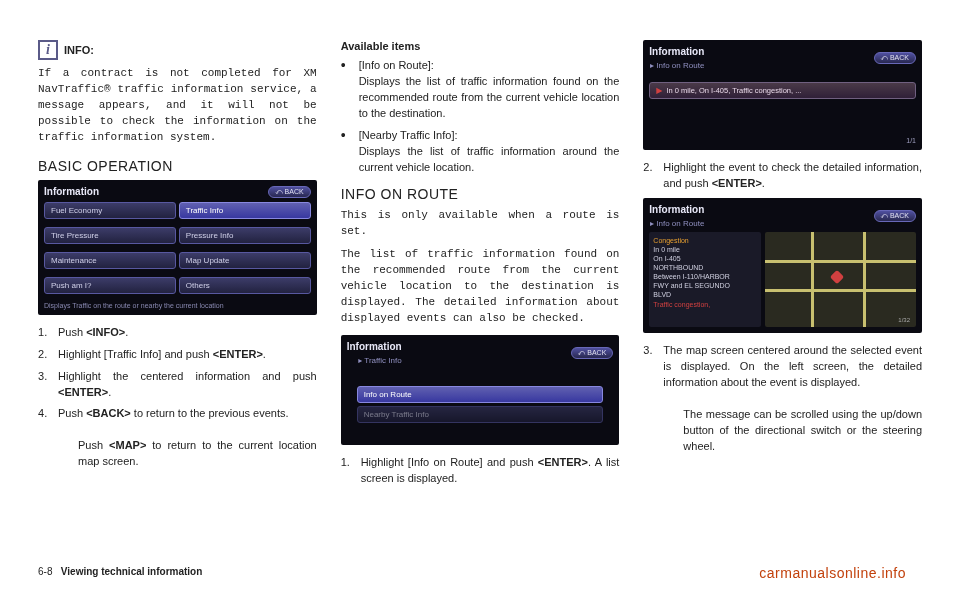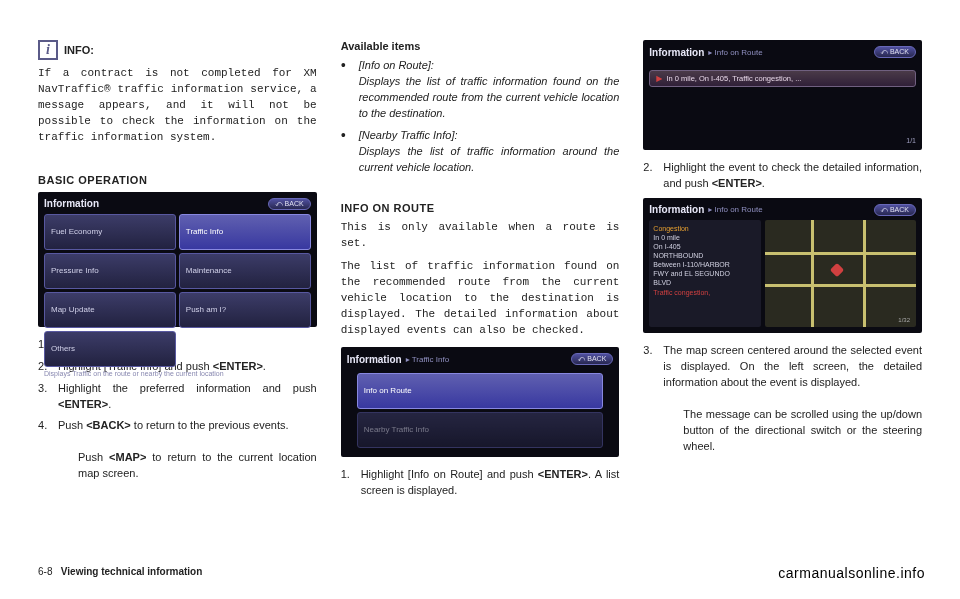--- a/index.html
+++ b/index.html
@@ -37,21 +37,21 @@
       display: flex;
       align-items: center;
       justify-content: center;
       font-weight: bold;
       font-size: 14px;
       font-style: italic;
       font-family: Georgia, serif;
     }
     .info-label { font-weight: bold; }
     p { line-height: 1.45; margin-bottom: 8px; text-align: justify; font-family: Liberation Mono, monospace; }
-    .heading { font-weight: bold; font-size: 11px; margin: 20px 0 6px 0; letter-spacing: 0.5px; }
+    .heading { font-weight: normal; font-size: 14px; margin: 4px 0 6px 0; letter-spacing: 0.5px; }
     .subheading { font-weight: bold; margin-bottom: 6px; }
     .screenshot {
       width: 100%;
       height: 135px;
       background: #0a0a12;
       border-radius: 2px;
       margin-bottom: 10px;
       padding: 6px;
       display: flex;
       flex-direction: column;
@@ -59,21 +59,21 @@
     }
     .screenshot.small { height: 110px; }
     .ss-header {
       display: flex;
       align-items: center;
       justify-content: space-between;
       color: #e8e8f8;
       font-size: 9px;
       margin-bottom: 4px;
     }
-    .ss-title { display: flex; align-items: center; gap: 4px; }
+    .ss-title { display: flex; align-items: flex-end; gap: 4px; flex-direction: column; }
     .ss-title-main { font-size: 10px; font-weight: bold; }
     .ss-title-sub { color: #9090c0; font-size: 8px; }
     .ss-back {
       background: linear-gradient(#5050a0, #282850);
       border: 1px solid #6868b8;
       border-radius: 8px;
       padding: 1px 6px;
       font-size: 7px;
       color: #e0e0f0;
     }
@@ -86,21 +86,21 @@
     .ss-menu-single { display: flex; flex-direction: column; gap: 3px; flex: 1; justify-content: center; padding: 0 10px; }
     .ss-btn {
       background: linear-gradient(#3c3c68, #222240);
       border: 1px solid #5858a0;
       border-radius: 3px;
       color: #d0d0e8;
       font-size: 8px;
       display: flex;
       align-items: center;
       padding: 0 6px;
-      height: 36px;
+      height: 17px;
     }
     .ss-btn.hl { background: linear-gradient(#6060b0, #3838a0); border-color: #8888e0; color: #fff; text-align: center; }
     .ss-btn.dim { opacity: 0.55; }
     .ss-footer { color: #8888b0; font-size: 7px; margin-top: 3px; }
     .ss-list-row {
       background: linear-gradient(#4a3a48, #302038);
       border: 1px solid #706080;
       border-radius: 3px;
       color: #e8d8e8;
       font-size: 7.5px;
@@ -136,38 +136,38 @@
     }
     .map-road { position: absolute; background: #c8c070; }
     .map-road.h { height: 3px; width: 100%; }
     .map-road.v { width: 3px; height: 100%; }
     .map-mark { position: absolute; width:10px; height:10px; background:#d04040; border-radius:2px; transform:rotate(45deg); }
     ol { list-style: none; counter-reset: step; }
     ol > li { counter-increment: step; display: flex; margin-bottom: 6px; line-height: 1.45; text-align: justify; }
     ol > li::before { content: counter(step) "."; width: 20px; flex-shrink: 0; }
     ol .sub { margin-left: 20px; margin-top: 16px; }
     ul.bullets { list-style: none; }
-    ul.bullets > li { display: flex; margin-bottom: 6px; line-height: 1.45; font-style: italic; }
+    ul.bullets > li { display: flex; margin-bottom: 6px; line-height: 1.45; }
     ul.bullets > li::before { content: "•"; width: 18px; flex-shrink: 0; font-size: 14px; line-height: 1; }
     .bullet-body { flex: 1; text-align: justify; }
     .bullet-title { display: block; }
     .footer {
       position: absolute;
       bottom: 22px;
       left: 38px;
       font-size: 10px;
     }
     .footer-num { font-weight: normal; }
     .footer-txt { font-weight: bold; }
     .watermark {
       position: absolute;
       bottom: 18px;
-      right: 35px;
+      right: 54px;
       font-size: 14px;
-      color: #000000;
+      color: #c2410c;
       font-weight: 500;
       letter-spacing: 0.5px;
     }
     b { font-weight: bold; }
     .ss-body-center { flex:1; display:flex; flex-direction:column; justify-content:flex-start; padding-top:8px; }
     .ss-scale { position:absolute; bottom:4px; right:6px; color:#aaa; font-size:6px;}
   </style>
 </head>
 <body>
 
@@ -184,38 +184,39 @@
     <div class="screenshot">
       <div class="ss-header">
         <div class="ss-title">
           <span class="ss-title-main">Information</span>
         </div>
         <div class="ss-back">⤺ <span>BACK</span></div>
       </div>
       <div class="ss-menu">
         <div class="ss-btn">Fuel Economy</div>
         <div class="ss-btn hl">Traffic Info</div>
+        <div class="ss-btn">Tire Pressure</div>
         <div class="ss-btn">Pressure Info</div>
         <div class="ss-btn">Maintenance</div>
         <div class="ss-btn">Map Update</div>
         <div class="ss-btn">Push am I?</div>
         <div class="ss-btn">Others</div>
       </div>
       <div class="ss-footer">Displays Traffic on the route or nearby the current location</div>
     </div>
 
     <ol>
       <li>
           <span><span>Push </span><b>&lt;INFO&gt;</b><span>.</span></span>
         </li>
       <li>
           <span><span>Highlight [Traffic Info] and push </span><b>&lt;ENTER&gt;</b><span>.</span></span>
         </li>
       <li>
-          <span><span>Highlight the preferred information and push </span><b>&lt;ENTER&gt;</b><span>.</span></span>
+          <span><span>Highlight the centered information and push </span><b>&lt;ENTER&gt;</b><span>.</span></span>
         </li>
       <li>
           <span>
         <span>Push </span><b>&lt;BACK&gt;</b><span> to return to the previous events.</span>
         <div class="sub"><span>Push </span><b>&lt;MAP&gt;</b><span> to return to the current location map screen.</span></div>
       </span>
         </li>
     </ol>
   </div>
 

